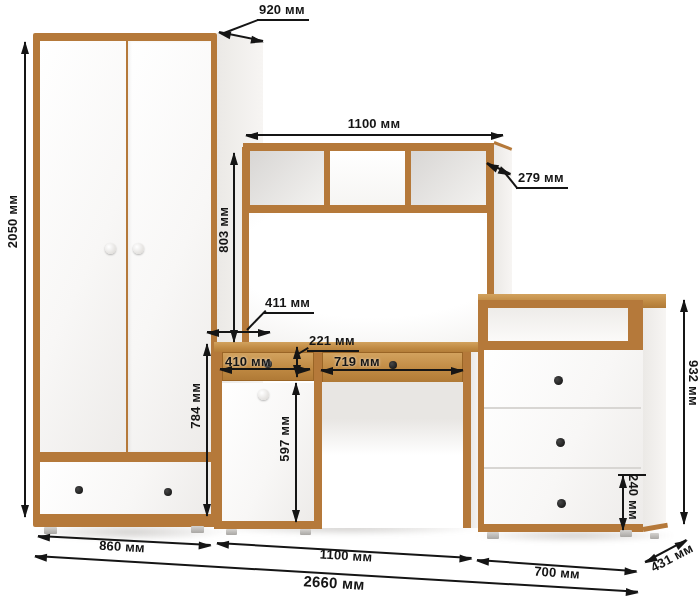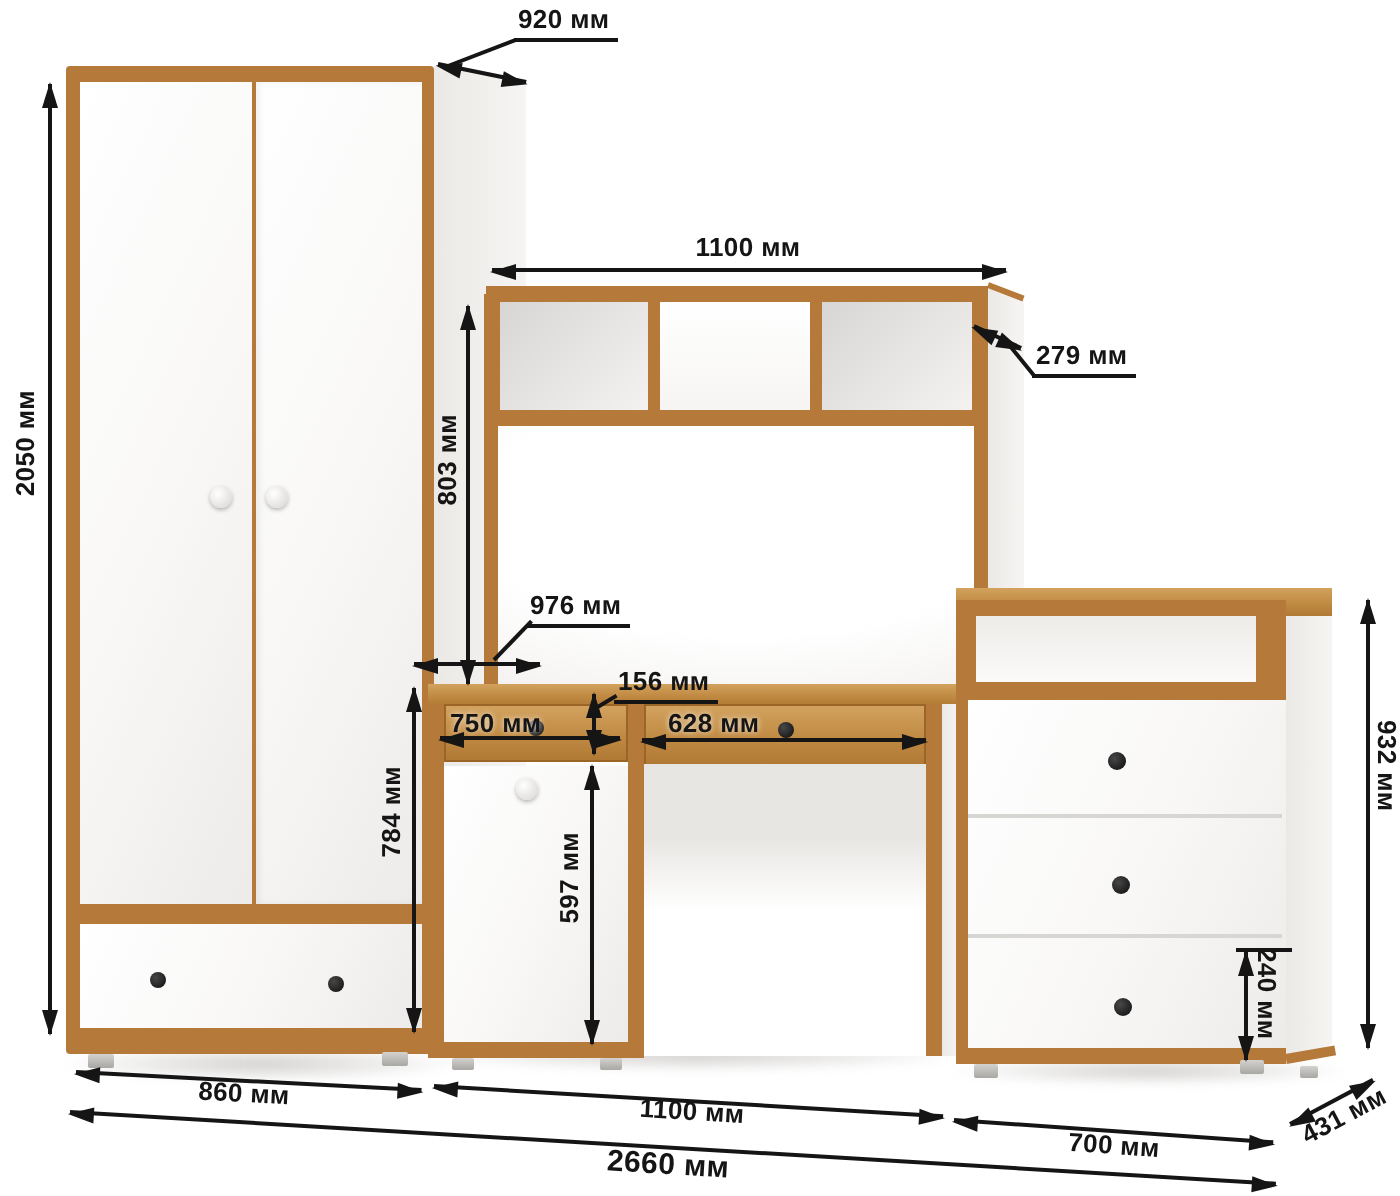--- a/index.html
+++ b/index.html
@@ -119,32 +119,32 @@
   <div class="dh" style="left:246px;top:134px;width:257px;"></div>
   <div class="lbl c" style="left:374px;top:117px;">1100 мм</div>
 
   <div class="lbl u" style="left:516px;top:171px;">279 мм</div>
   <div class="leader" style="left:505px;top:172px;width:20px;transform:rotate(51deg);"></div>
   <div class="dh" style="left:487px;top:162px;width:26px;transform:rotate(25deg);"></div>
 
   <div class="dv" style="left:233px;top:153px;height:189px;"></div>
   <div class="vlbl" style="left:216px;top:207px;">803 мм</div>
 
-  <div class="lbl u" style="left:263px;top:296px;">976 мм</div>
+  <div class="lbl u" style="left:263px;top:296px;">411 мм</div>
   <div class="leader" style="left:247px;top:329px;width:27px;transform:rotate(-46deg);"></div>
   <div class="dh" style="left:207px;top:331px;width:63px;"></div>
 
-  <div class="lbl u" style="left:307px;top:334px;">156 мм</div>
+  <div class="lbl u" style="left:307px;top:334px;">221 мм</div>
   <div class="leader" style="left:298px;top:353px;width:12px;transform:rotate(-31deg);"></div>
   <div class="dv" style="left:296px;top:347px;height:30px;"></div>
 
-  <div class="lbl" style="left:225px;top:355px;text-shadow:0 0 3px rgba(255,255,255,.8);">750 мм</div>
+  <div class="lbl" style="left:225px;top:355px;text-shadow:0 0 3px rgba(255,255,255,.8);">410 мм</div>
   <div class="dh" style="left:220px;top:368px;width:90px;"></div>
 
-  <div class="lbl" style="left:334px;top:355px;text-shadow:0 0 3px rgba(255,255,255,.8);">628 мм</div>
+  <div class="lbl" style="left:334px;top:355px;text-shadow:0 0 3px rgba(255,255,255,.8);">719 мм</div>
   <div class="dh" style="left:321px;top:369px;width:142px;"></div>
 
   <div class="dv" style="left:295px;top:383px;height:139px;"></div>
   <div class="vlbl" style="left:277px;top:416px;">597 мм</div>
 
   <div class="dv" style="left:206px;top:344px;height:172px;"></div>
   <div class="vlbl" style="left:188px;top:383px;">784 мм</div>
 
   <div class="dv" style="left:683px;top:300px;height:224px;"></div>
   <div class="vlbl cw" style="left:686px;top:360px;">932 мм</div>

